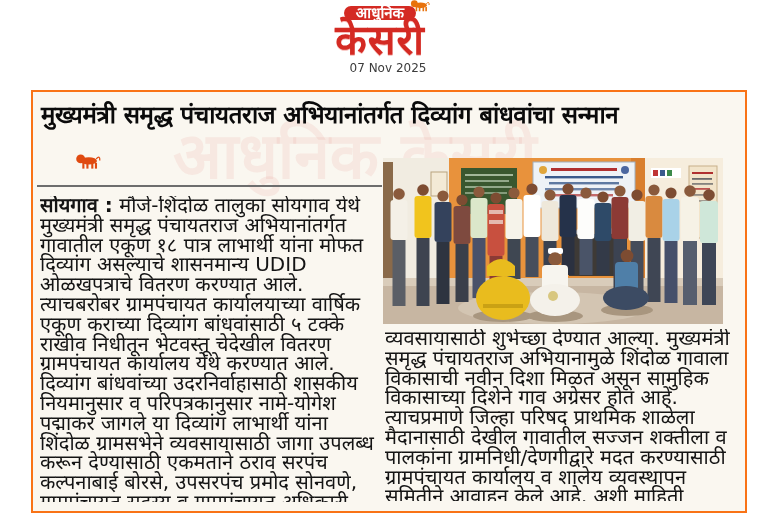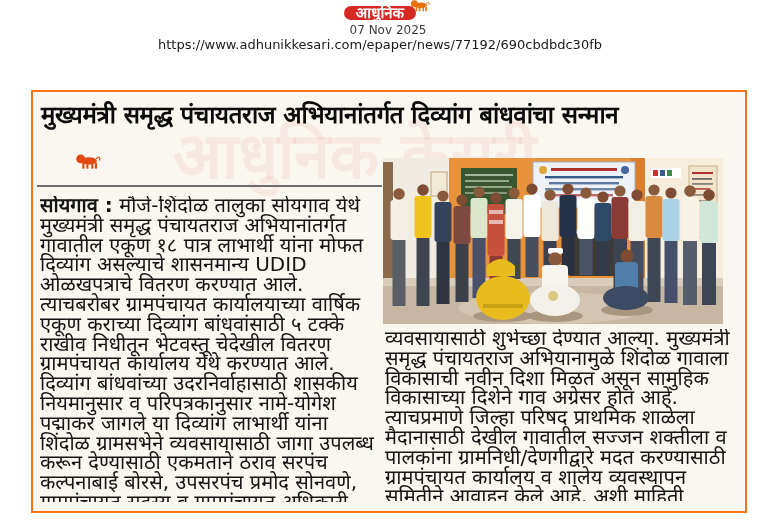--- a/index.html
+++ b/index.html
@@ -64,23 +64,23 @@
           <circle cx="7" cy="8" r="5.5"></circle>
           <ellipse cx="17" cy="10.5" rx="10" ry="4.5"></ellipse>
           <rect x="9" y="13" width="2.6" height="7"></rect>
           <rect x="14" y="13" width="2.6" height="7"></rect>
           <rect x="20" y="13" width="2.6" height="7"></rect>
           <rect x="24.5" y="13" width="2.6" height="7"></rect>
         </g>
         <path d="M26 8 Q31 3 30.5 10" stroke="#e8720c" stroke-width="1.6" fill="none"></path>
       </svg>
     </div>
+    <div class="brand-main">केसरी</div>
   </div>
   <div class="pub-date">07 Nov 2025</div>
-  <div class="pub-url">https://www.adhunikkesari.com/epaper/news/77192/690cbdbdc30fb</div>
 </div>
 
 <div class="clipping">
 
   <div class="watermark">आधुनिक केसरी</div>
 
   <div class="headline">मुख्यमंत्री समृद्ध पंचायतराज अभियानांतर्गत दिव्यांग बांधवांचा सन्मान</div>
 
   <div class="byline-row">
     <svg class="byline-lion" viewBox="0 0 32 20">

